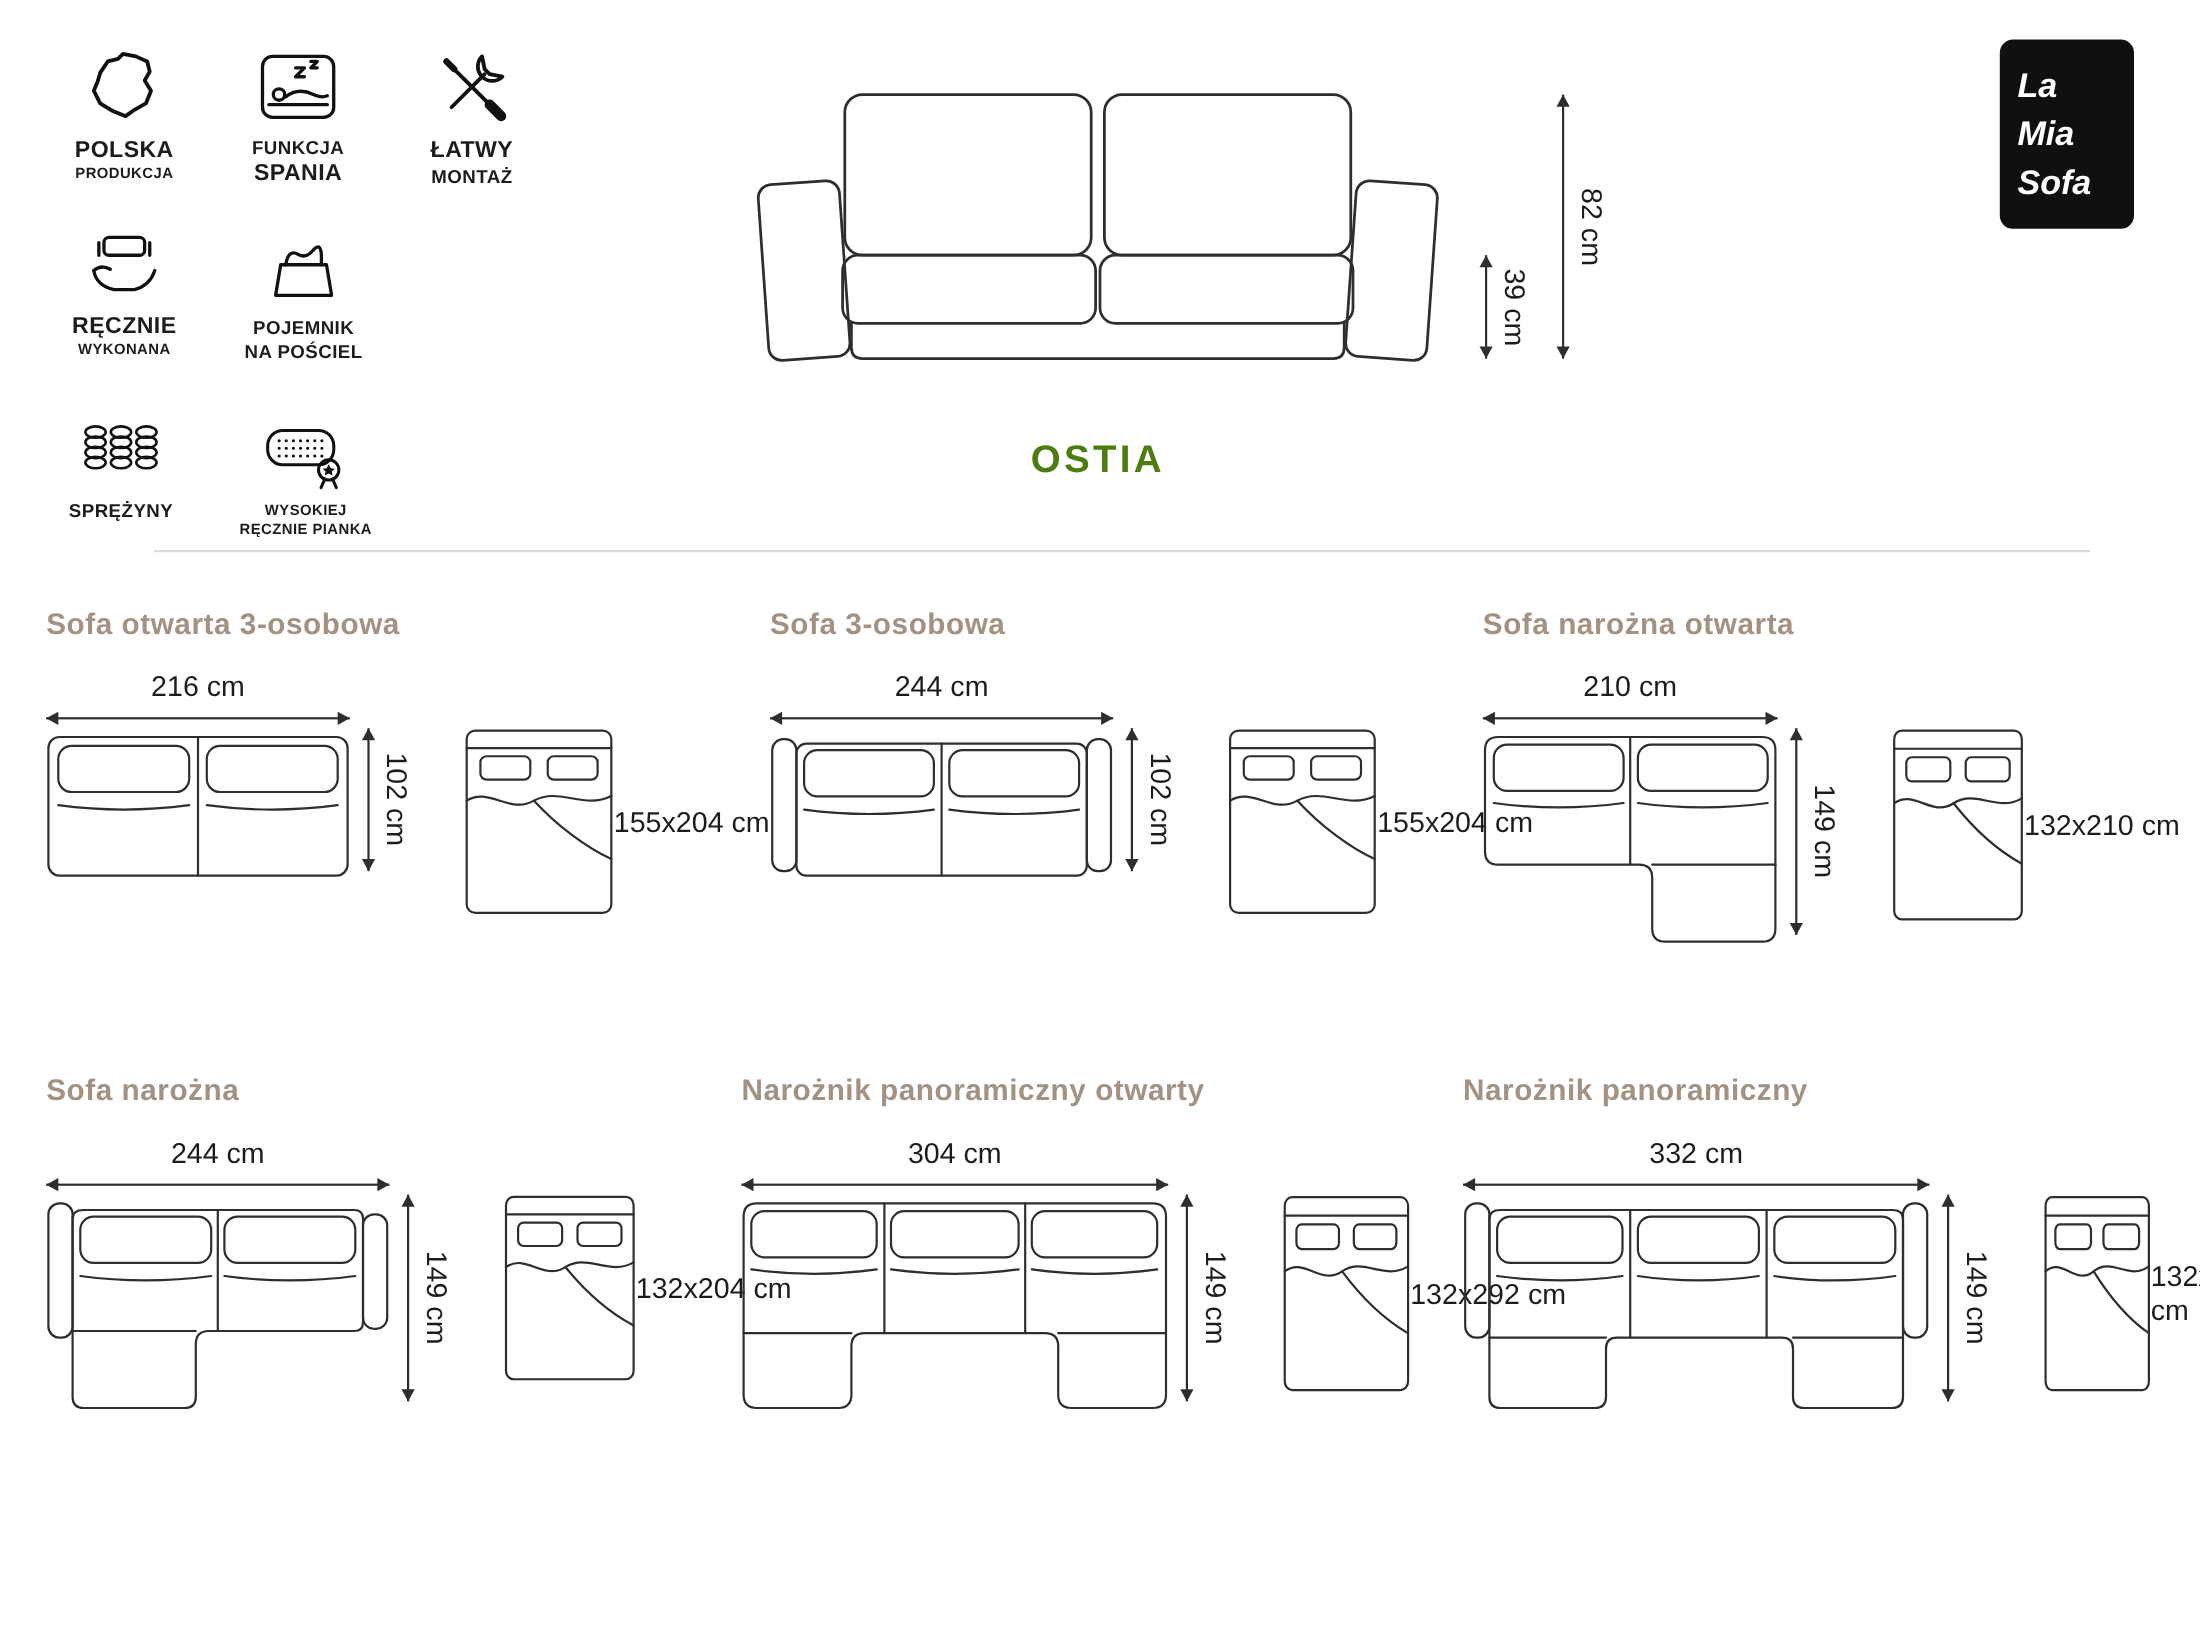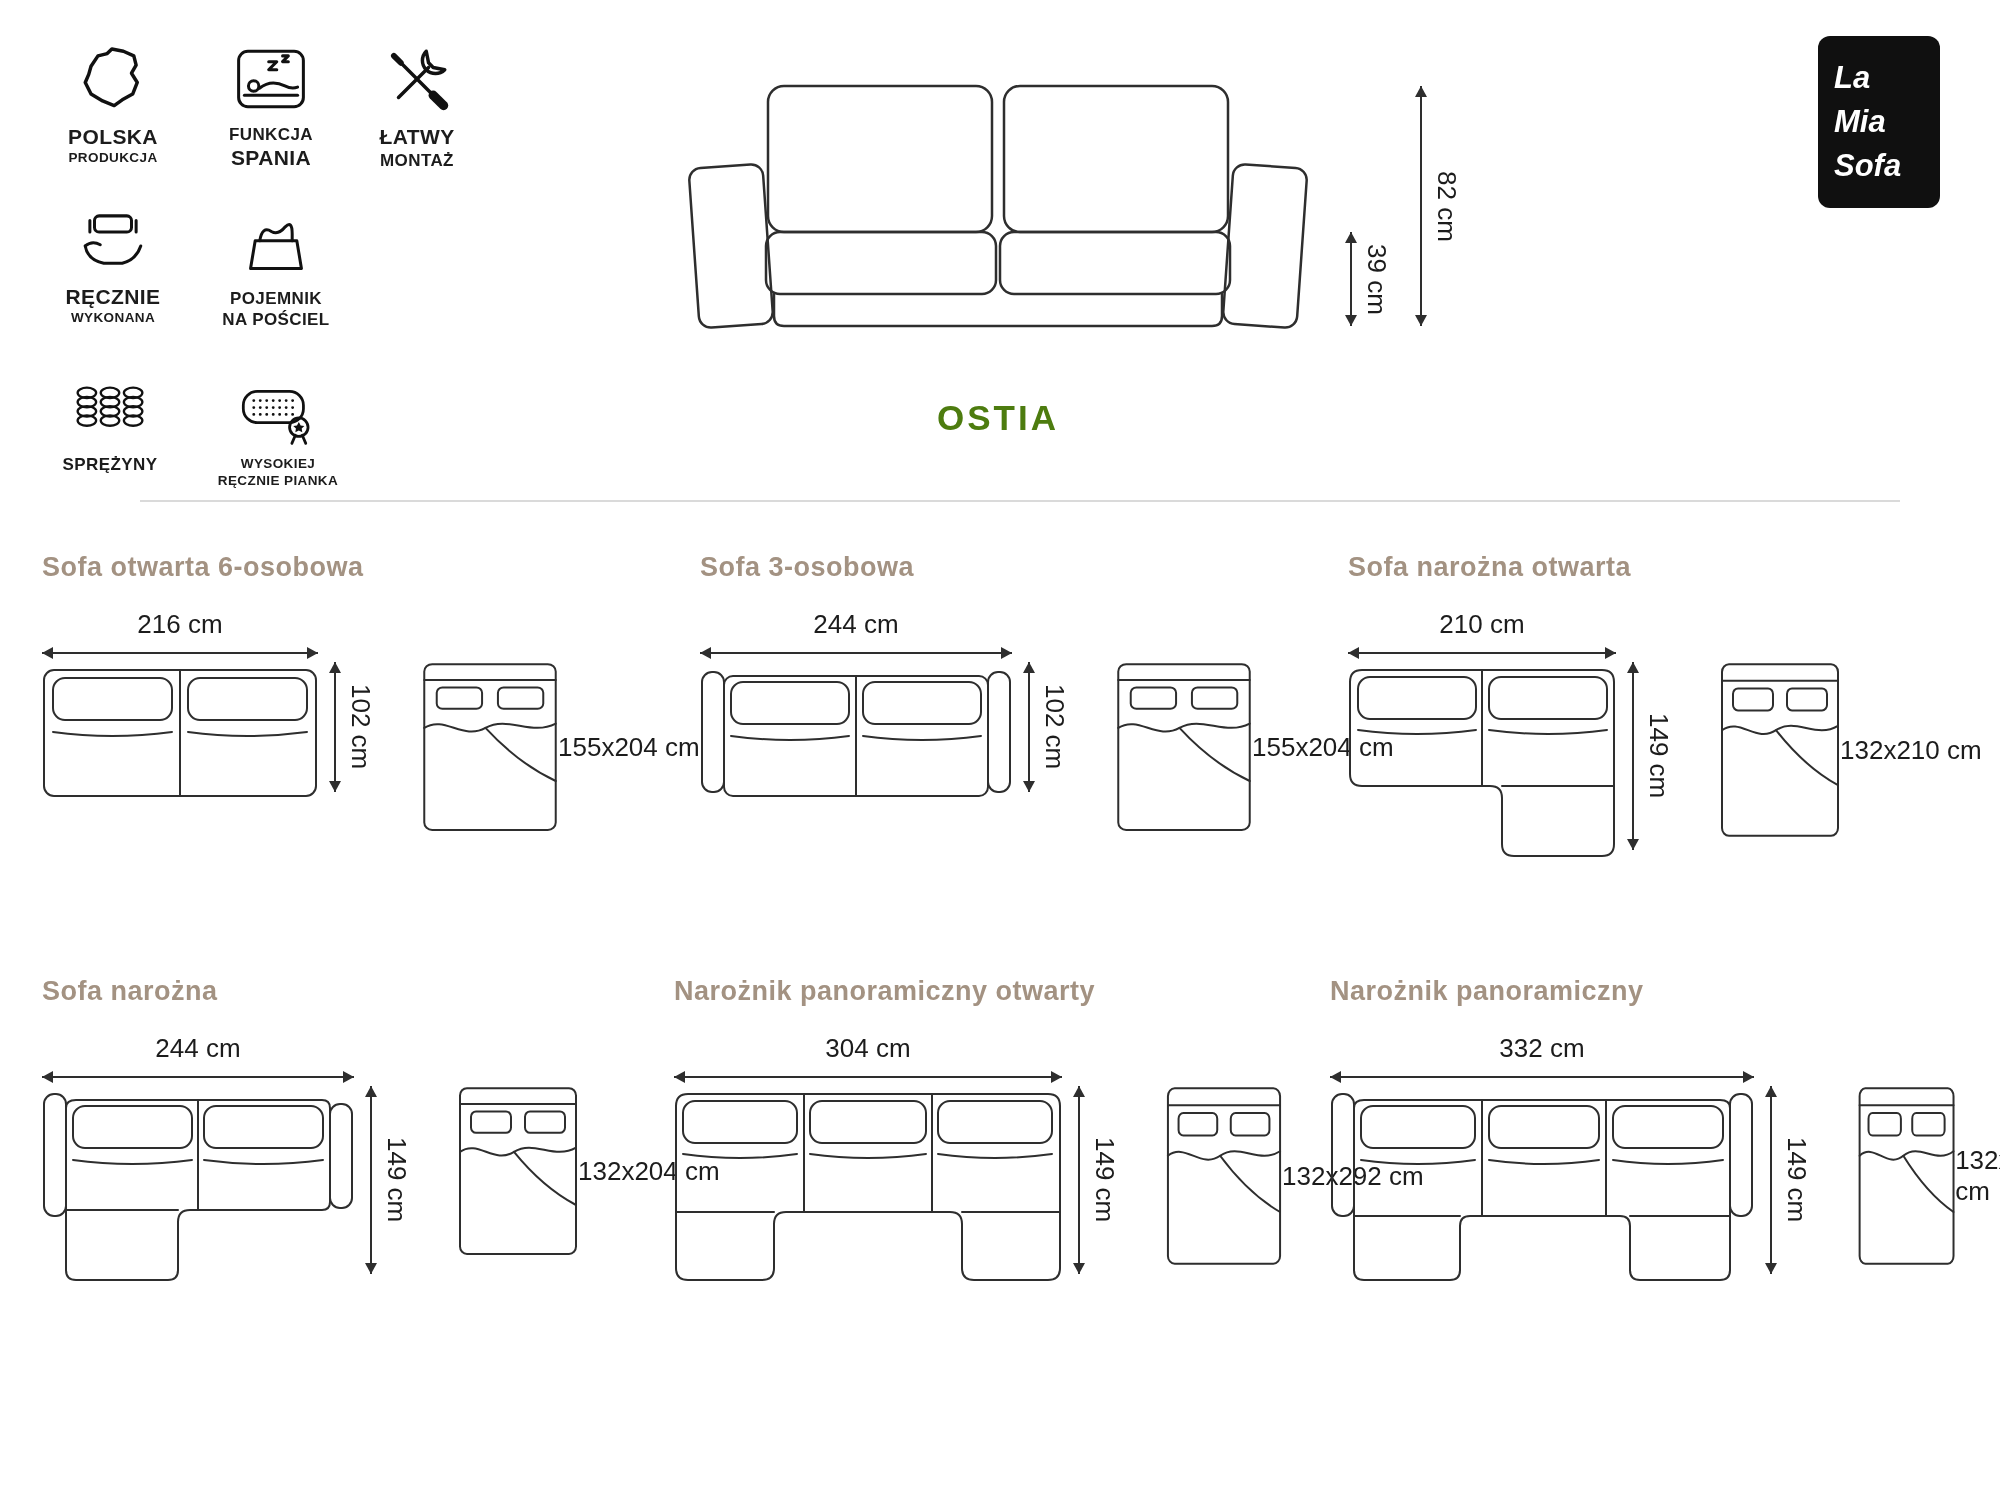--- a/index.html
+++ b/index.html
@@ -8,21 +8,21 @@
 
   
   .feature{position:absolute;display:flex;flex-direction:column;align-items:center;text-align:center;}
   .feature svg{width:74px;height:74px;margin-bottom:8px;}
   .flabel{display:block;line-height:1.25;font-weight:700;letter-spacing:.4px;}
   .flabel.lg{font-size:21px;}
   .flabel.md{font-size:17px;}
   .flabel.sm{font-size:13.5px;}
   .f1{left:38px;top:42px;width:150px;}
   .f2{left:196px;top:42px;width:150px;}
-  .f3{left:352px;top:42px;width:130px;}
+  .f3{left:364px;top:42px;width:130px;}
   .f4{left:38px;top:202px;width:150px;}
   .f5{left:196px;top:206px;width:160px;}
   .f6{left:40px;top:372px;width:140px;}
   .f7{left:196px;top:374px;width:164px;}
 
   
   .hero{position:absolute;left:678px;top:82px;}
   .ostia{position:absolute;left:678px;top:398px;width:640px;text-align:center;
          font-size:35px;font-weight:700;letter-spacing:3px;color:#4d7c0f;}
 
@@ -196,21 +196,21 @@
 
   <div class="logo">
     <span>La</span>
     <span>Mia</span>
     <span>Sofa</span>
   </div>
 
   <div class="divider"></div>
 
   <div class="variant" id="v1">
-    <h3 class="vtitle">Sofa otwarta 6-osobowa</h3>
+    <h3 class="vtitle">Sofa otwarta 3-osobowa</h3>
     <div class="vrow">
       <div class="sofacol" style="width:276px">
         <div class="dim-w">
           <span class="dimlabel">216 cm</span>
           <div class="harrow"></div>
         </div>
         <svg class="draw" width="276" height="130" viewBox="0 0 276 130" fill="none" stroke="#2e2e2e" stroke-width="2" stroke-linejoin="round" stroke-linecap="round">
           <rect x="2" y="2" width="272" height="126" rx="10"></rect>
           <line x1="138" y1="2" x2="138" y2="128"></line>
           <rect x="11" y="10" width="119" height="42" rx="12"></rect>

